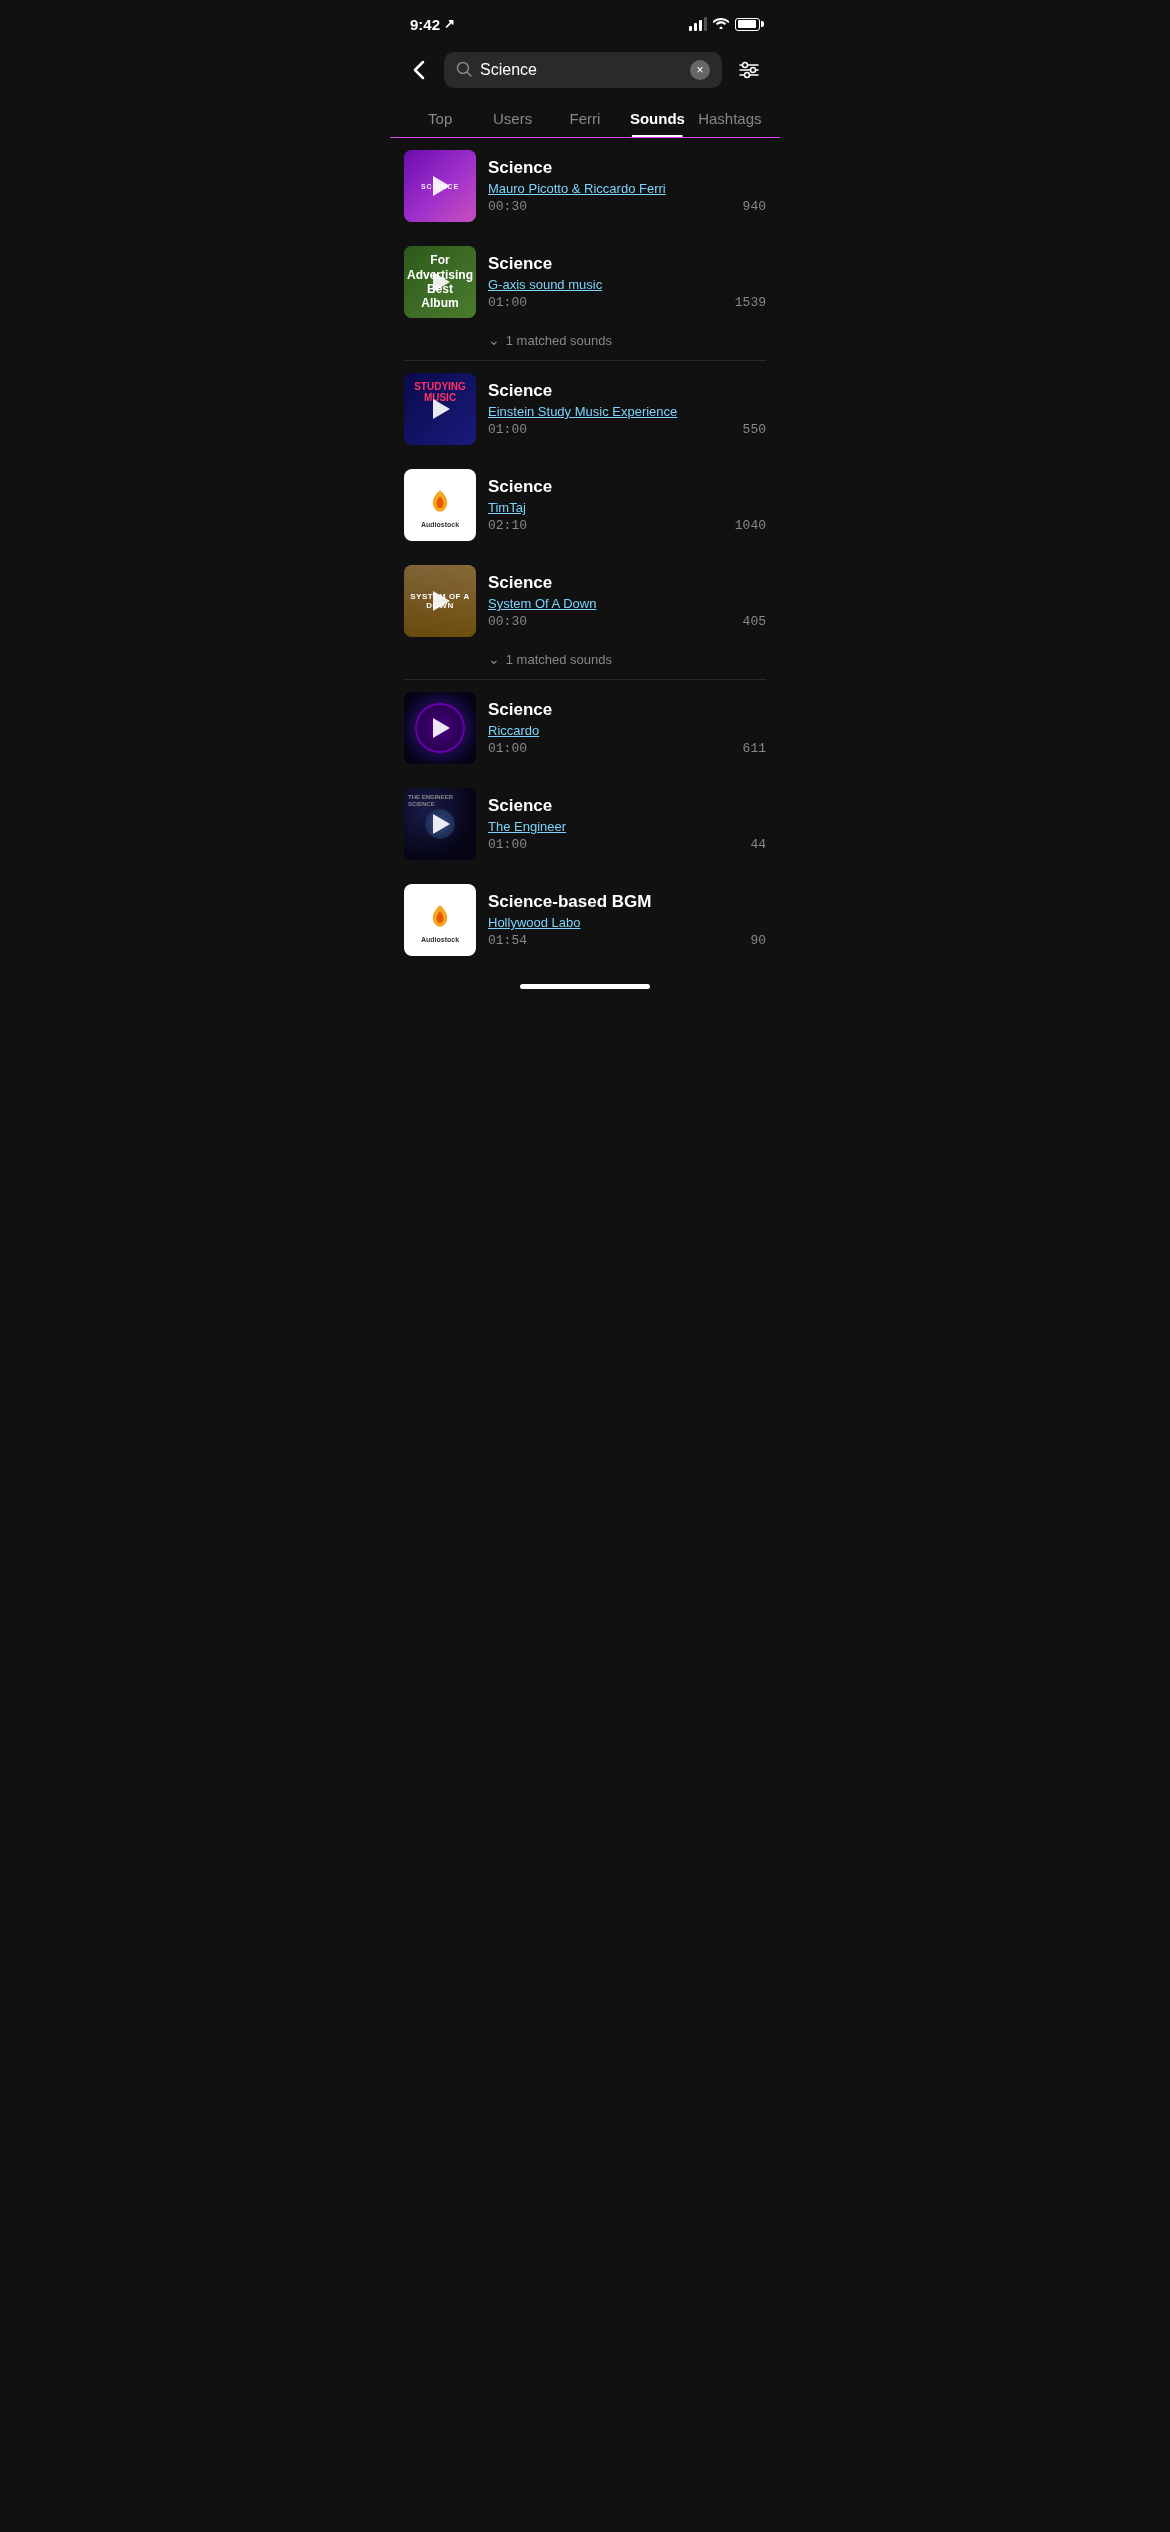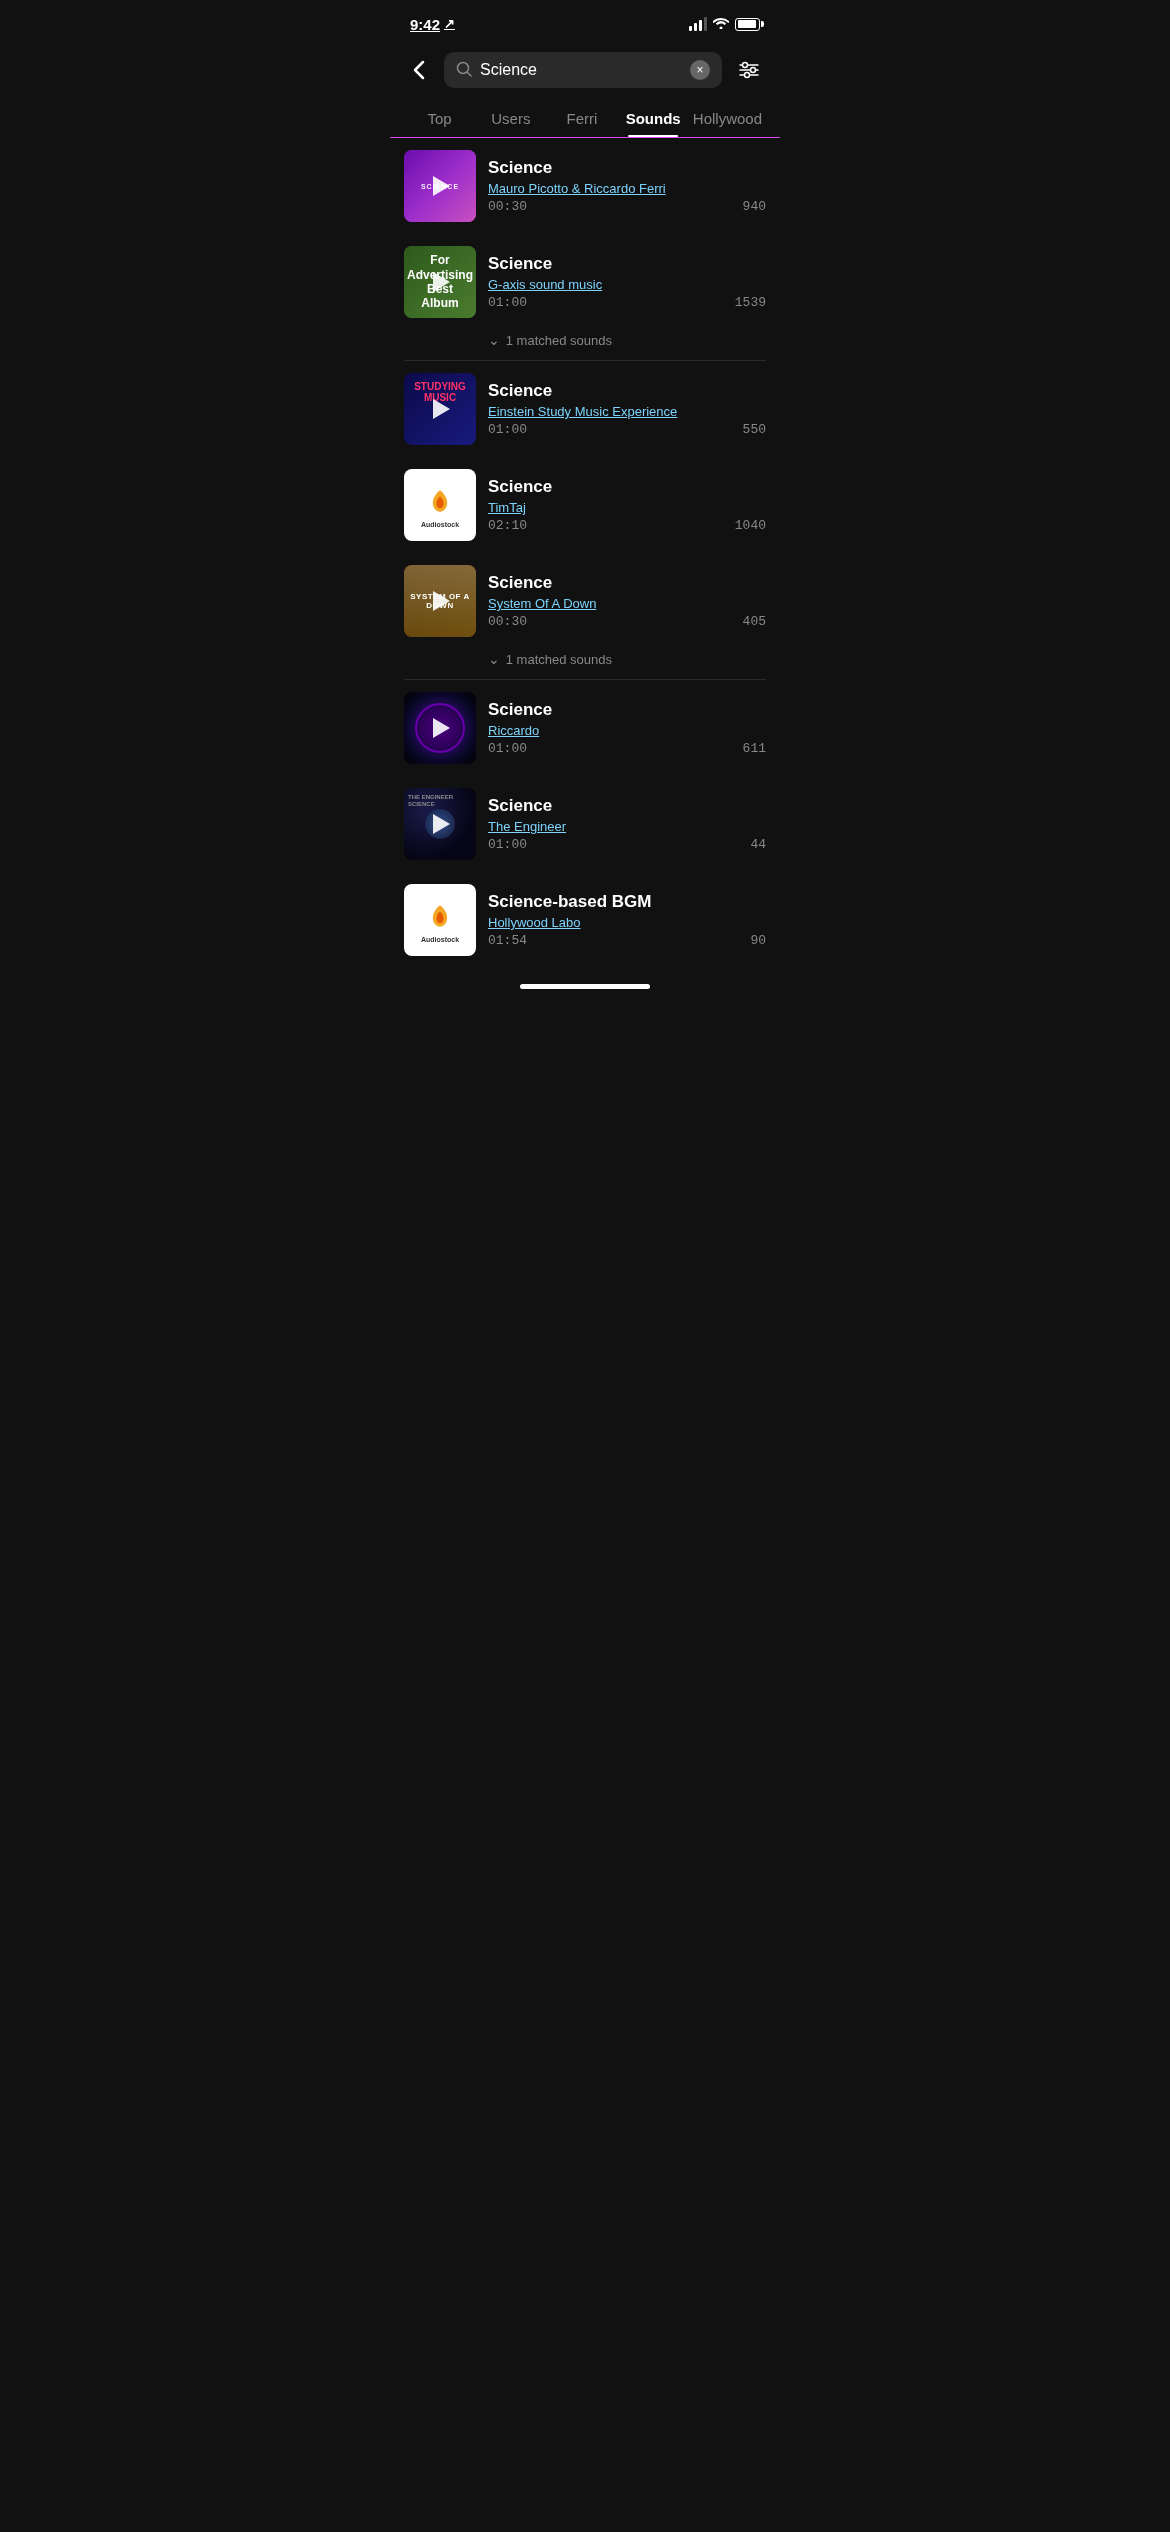--- a/index.html
+++ b/index.html
@@ -23,21 +23,20 @@
       padding: 12px 20px 8px;
       height: 44px;
     }
 
     .status-time {
       font-size: 15px;
       font-weight: 600;
       color: #fff;
       display: flex;
       gap: 4px;
-      text-decoration: underline;
     }
 
     .status-icons {
       display: flex;
       align-items: center;
       gap: 6px;
     }
 
     .signal-bars {
       display: flex;
@@ -414,21 +413,21 @@
   <div class="tab">
     <span>Users</span>
   </div>
   <div class="tab">
     <span>Ferri</span>
   </div>
   <div class="tab active">
     <span>Sounds</span>
   </div>
   <div class="tab">
-    <span>Hollywood</span>
+    <span>Hashtags</span>
   </div>
 </div>
 
 <div class="sound-list">
 
   <div class="sound-item">
     <div class="sound-thumb thumb-purple">
       <div style="position:absolute;inset:0;background:linear-gradient(135deg,#6a0dad,#9b2dca,#c850c0);"></div>
       <span class="science-label" style="position:relative;font-size:7px;letter-spacing:1px;">SCIENCE</span>
       <div class="play-overlay">

